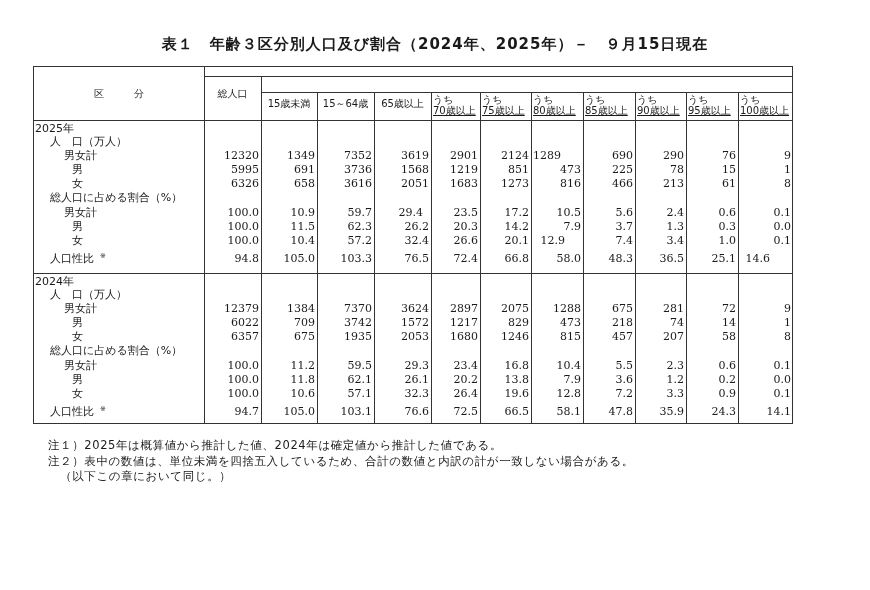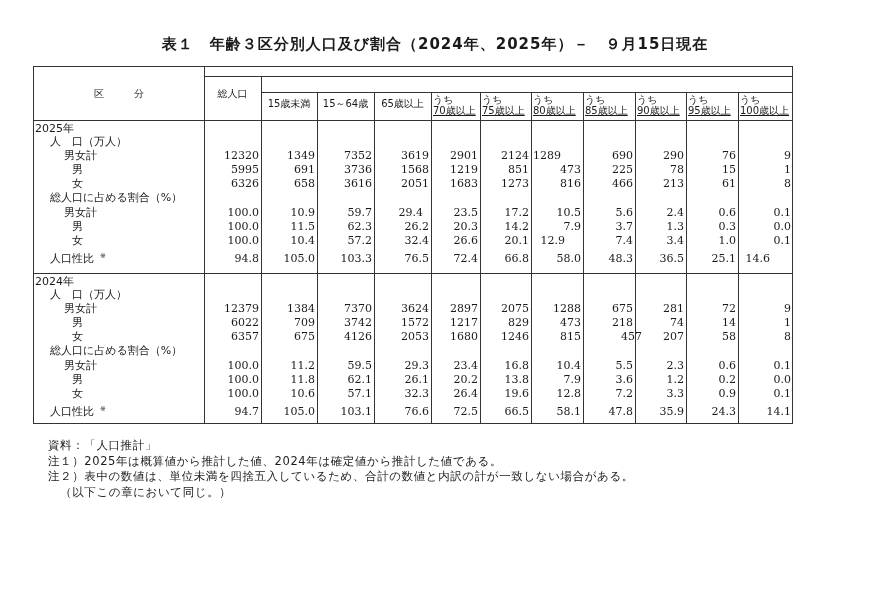--- a/index.html
+++ b/index.html
@@ -221,26 +221,26 @@
         <span class="num" style="left: 497px; width: 50px;">473</span>
         <span class="num" style="left: 549px; width: 50px;">218</span>
         <span class="num" style="left: 601px; width: 49px;">74</span>
         <span class="num" style="left: 652px; width: 50px;">14</span>
         <span class="num" style="left: 704px; width: 53px;">1</span>
       </div>
       <div class="row" style="top: 263px;">
         <span class="lbl" style="left: 38px;">女</span>
         <span class="num" style="left: 170px; width: 55px;">6357</span>
         <span class="num" style="left: 227px; width: 54px;">675</span>
-        <span class="num" style="left: 283px; width: 55px;">4126</span>
+        <span class="num" style="left: 283px; width: 55px;">1935</span>
         <span class="num" style="left: 340px; width: 55px;">2053</span>
         <span class="num" style="left: 397px; width: 47px;">1680</span>
         <span class="num" style="left: 446px; width: 49px;">1246</span>
         <span class="num" style="left: 497px; width: 50px;">815</span>
-        <span class="num" style="left: 534px; width: 50px; padding-left: 24px;">457</span>
+        <span class="num" style="left: 549px; width: 50px;">457</span>
         <span class="num" style="left: 601px; width: 49px;">207</span>
         <span class="num" style="left: 652px; width: 50px;">58</span>
         <span class="num" style="left: 704px; width: 53px;">8</span>
       </div>
       <div class="row" style="top: 277px;">
         <span class="lbl" style="left: 16px;">総人口に占める割合（%）</span>
       </div>
       <div class="row" style="top: 292px;">
         <span class="lbl" style="left: 30px;">男女計</span>
         <span class="num" style="left: 170px; width: 55px;">100.0</span>
@@ -295,17 +295,16 @@
         <span class="num" style="left: 497px; width: 50px;">58.1</span>
         <span class="num" style="left: 549px; width: 50px;">47.8</span>
         <span class="num" style="left: 601px; width: 49px;">35.9</span>
         <span class="num" style="left: 652px; width: 50px;">24.3</span>
         <span class="num" style="left: 704px; width: 53px;">14.1</span>
       </div>
     </div>
 </div>
 
 <div class="notes">
-  <div>資料：「人口推計」</div>
   <div>注１）2025年は概算値から推計した値、2024年は確定値から推計した値である。</div>
   <div>注２）表中の数値は、単位未満を四捨五入しているため、合計の数値と内訳の計が一致しない場合がある。</div>
   <div>　（以下この章において同じ。）</div>
 </div>
 
 </body></html>

